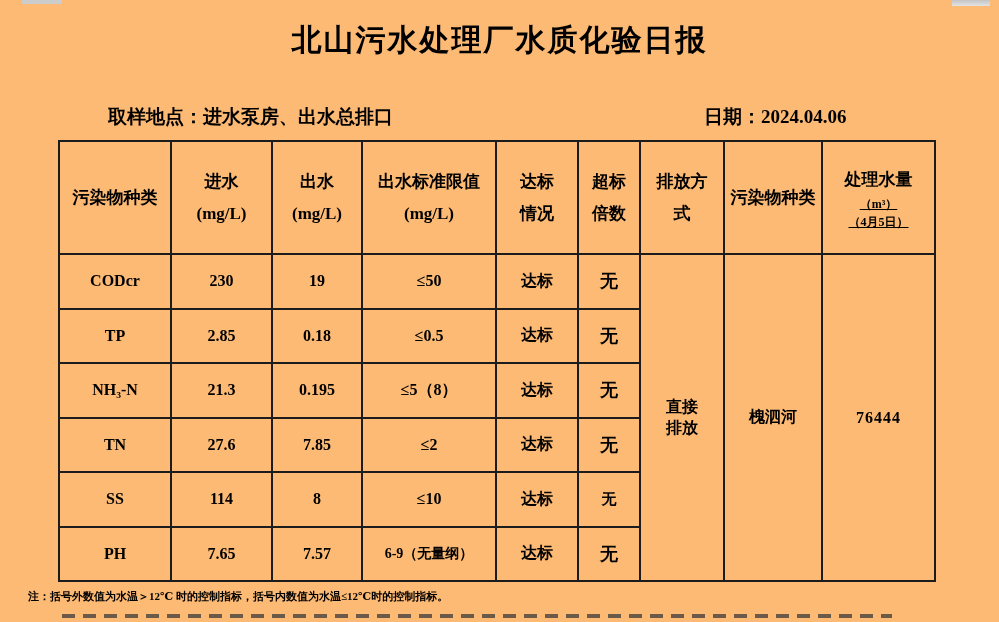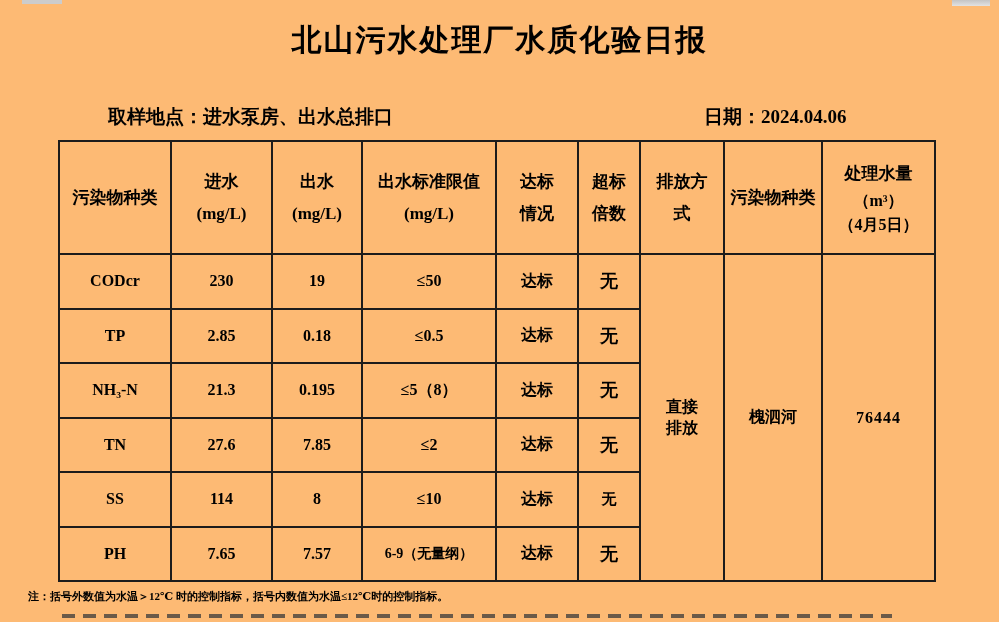--- a/index.html
+++ b/index.html
@@ -26,21 +26,21 @@
     width:876px; height:442px;
     border-collapse:collapse; table-layout:fixed;
   }
   table.report th, table.report td {
     border:2px solid #1c1c1c; text-align:center; vertical-align:middle;
     font-weight:bold; padding:0 2px; overflow:hidden;
   }
   table.report th { font-size:17px; line-height:1.85; height:113px; }
   table.report td { font-size:16px; height:54px; }
   .hline { display:block; }
-  .hline.small { font-size:16px; line-height:1.5; }
+  .hline.small { font-size:12px; line-height:1.5;text-decoration:underline; }
   tbody td.c-exceed { font-size:18px; }
   tbody tr:nth-child(5) td.c-exceed { font-size:15px; }
   tbody tr:nth-child(6) td.c-limit { font-size:14px; }
   td.c-mode { font-size:17px; }
   td.c-mode .mline { display:block; }
   td.c-mode .mline + .mline { }
   td.c-dest { font-size:17px; }
   td.c-volume { font-size:25px; letter-spacing:1px;margin-left:40px; }
 
   .note {

